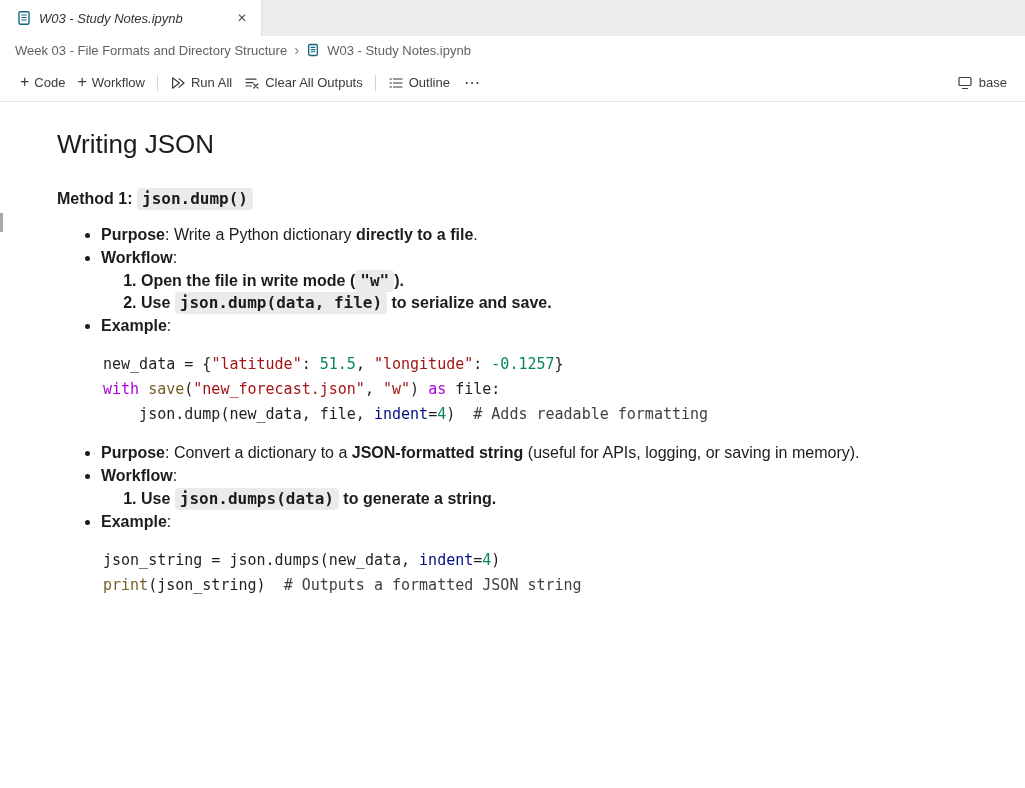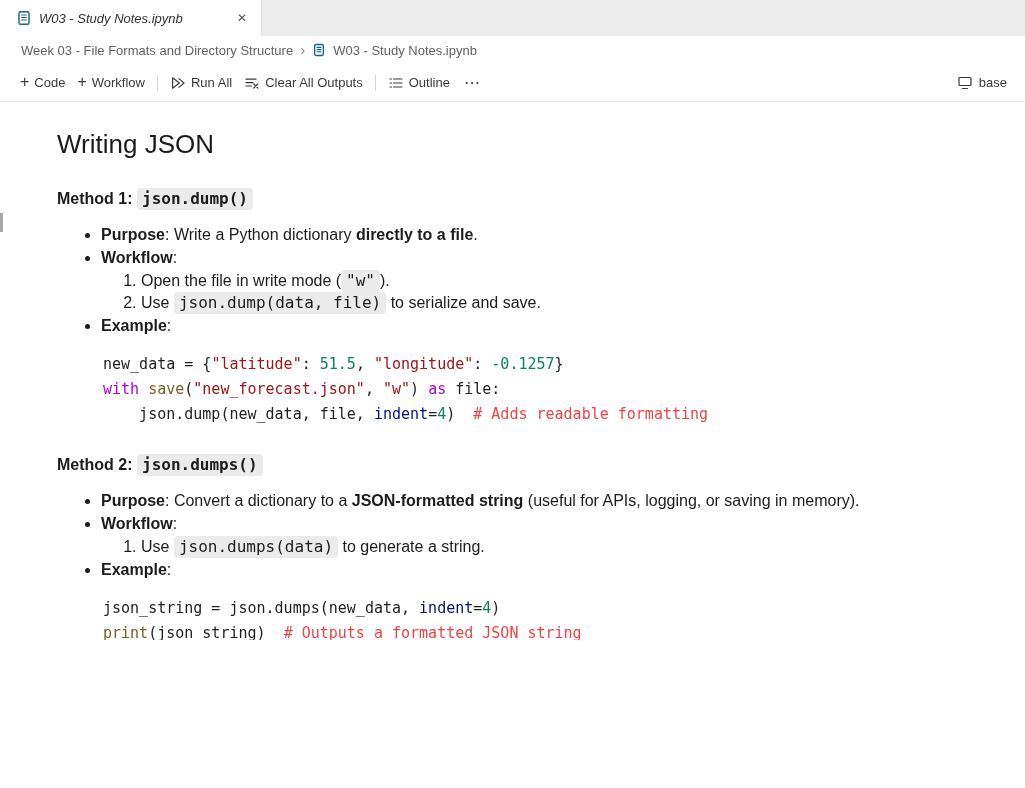--- a/index.html
+++ b/index.html
@@ -10,57 +10,57 @@
   
   .tabbar { height:36px; background:#ececec; display:flex; align-items:stretch; }
   .tab { width:262px; background:#ffffff; display:flex; align-items:center; gap:7px;
          padding:0 10px 0 16px; border-right:1px solid #e0e0e0; cursor:pointer; }
   .tab-title { font-size:13px; font-style:italic; color:#333; white-space:nowrap; overflow:hidden; flex:1; }
   .tab-close { font-size:12px; color:#555; padding:2px 4px; border-radius:4px; }
   .nb-icon { display:inline-flex; flex:none; }
 
   
   .breadcrumbs { height:28px; background:#fff; display:flex; align-items:center; gap:7px;
-                 padding-left:21px; font-size:13px; color:#616161; }
+                 padding-left:15px; font-size:13px; color:#616161; }
   .crumb { white-space:nowrap; cursor:pointer; }
   .crumb-chev { font-size:15px; color:#818181; line-height:1; margin-top:-2px; }
 
   
   .toolbar { height:38px; display:flex; align-items:center; padding:0 14px 0 14px;
              border-bottom:1px solid #e5e5e5; font-size:13px; color:#3b3b3b; }
   .tbtn { display:flex; align-items:center; gap:5px; padding:3px 6px; border-radius:5px; cursor:pointer; white-space:nowrap; }
   .tplus { font-size:16px; line-height:1; font-weight:400; margin-top:-1px; }
   .tsep { width:1px; height:16px; background:#d4d4d4; margin:0 6px; }
   .tmore { font-size:16px; letter-spacing:1px; padding:3px 8px; }
   .kernel { margin-left:auto; display:flex; align-items:center; gap:6px; padding:3px 4px; cursor:pointer; }
 
   
   .content { padding:10px 30px 0 57px; font-size:16px; line-height:21px; color:#1c1c1c; }
   h2.md { font-size:26px; line-height:34px; font-weight:500; color:#1b1b1b; margin:15px 0 10px 0; }
   .methodline { font-weight:700; margin:27px 0 0 0; }
   ul.mlist { margin:15px 0 0 0; padding-left:44px; list-style:disc; }
   ul.mlist > li { margin:2px 0; }
-  ol.steps { margin:2px 0 0 0; padding-left:40px; list-style:decimal; }
+  ol.steps { margin:2px 0 0 0; padding-left:40px; list-style:decimal;font-weight:bold; }
   ol.steps > li { margin:1px 0; }
   li.gap { margin-top:14px; }
   .b { font-weight:700; }
 
   code.icode { font-family:"DejaVu Sans Mono","Liberation Mono",monospace; font-size:16px;
                background:#ebebeb; border-radius:4px; padding:1px 5px 2px 5px; white-space:nowrap; }
 
   .codeblock { margin:16px 0 0 46px; font-family:"DejaVu Sans Mono","Liberation Mono",monospace;
                font-size:15px; }
   .code-line { white-space:pre; line-height:25px; }
   .tok-p   { color:#1f1f1f; }
   .tok-str { color:#a31515; }
   .tok-num { color:#098658; }
   .tok-kw  { color:#af00db; }
   .tok-fn  { color:#795e26; }
   .tok-var { color:#001080; }
-  .tok-com { color:#ef4444; }
+  .tok-com { color:#404040; }
 
   h2.md.keynotes { margin-top:36px; }
   ol.knlist { margin:24px 0 0 0; padding-left:44px; list-style:decimal; }
   ul.knsub { margin:13px 0 0 0; padding-left:40px; list-style:circle; }
   ul.knsub > li { margin:3px 0; }
 
   .left-indicator { position:absolute; left:0; top:213px; width:3px; height:19px; background:#a8a8a8; }
 
   svg.ic { display:block; }
 </style>
@@ -159,21 +159,20 @@
       </li>
       <li class="gap"><span class="b">Example</span><span>:</span></li>
     </ul>
 
     <div class="codeblock">
         <div class="code-line"><span class="tok-p">new_data = {</span><span class="tok-str">"latitude"</span><span class="tok-p">: </span><span class="tok-num">51.5</span><span class="tok-p">, </span><span class="tok-str">"longitude"</span><span class="tok-p">: </span><span class="tok-num">-0.1257</span><span class="tok-p">}</span></div>
         <div class="code-line"><span class="tok-kw">with</span><span class="tok-p"> </span><span class="tok-fn">save</span><span class="tok-p">(</span><span class="tok-str">"new_forecast.json"</span><span class="tok-p">, </span><span class="tok-str">"w"</span><span class="tok-p">) </span><span class="tok-kw">as</span><span class="tok-p"> file:</span></div>
         <div class="code-line"><span class="tok-p">    json.dump(new_data, file, </span><span class="tok-var">indent</span><span class="tok-p">=</span><span class="tok-num">4</span><span class="tok-p">)  </span><span class="tok-com"># Adds readable formatting</span></div>
       </div>
 
-    <p class="methodline"><span>Method 2: </span><code class="icode">json.dumps()</code></p>
 
     <ul class="mlist">
       <li><span class="b">Purpose</span><span>: Convert a dictionary to a </span><span class="b">JSON-formatted string</span><span> (useful for APIs, logging, or saving in memory).</span></li>
       <li><span class="b">Workflow</span><span>:</span>
         <ol class="steps">
           <li><span>Use </span><code class="icode">json.dumps(data)</code><span> to generate a string.</span></li>
         </ol>
       </li>
       <li class="gap"><span class="b">Example</span><span>:</span></li>
     </ul>

